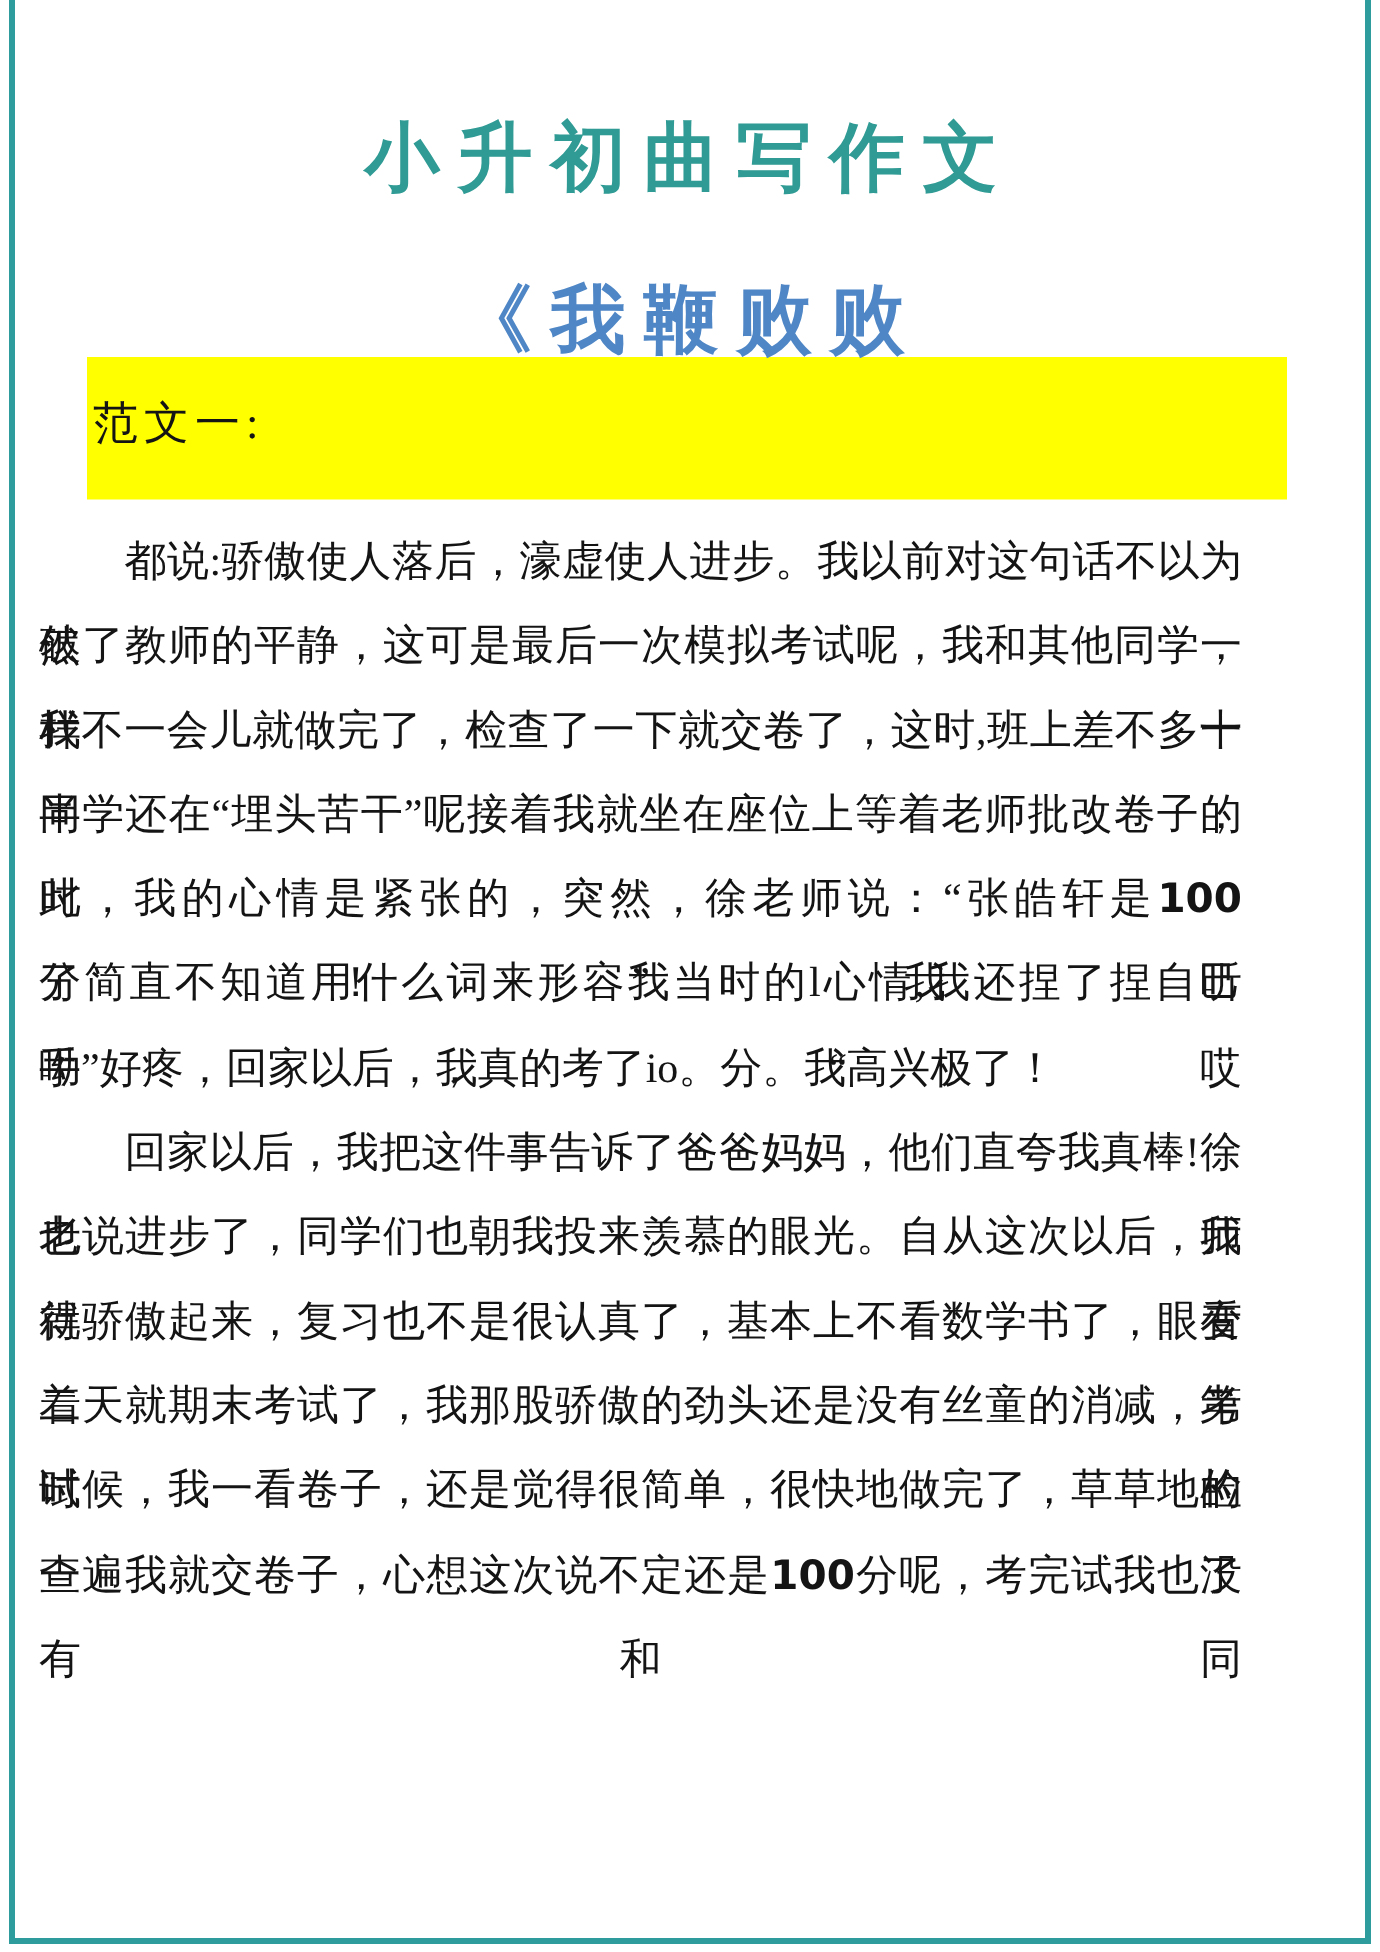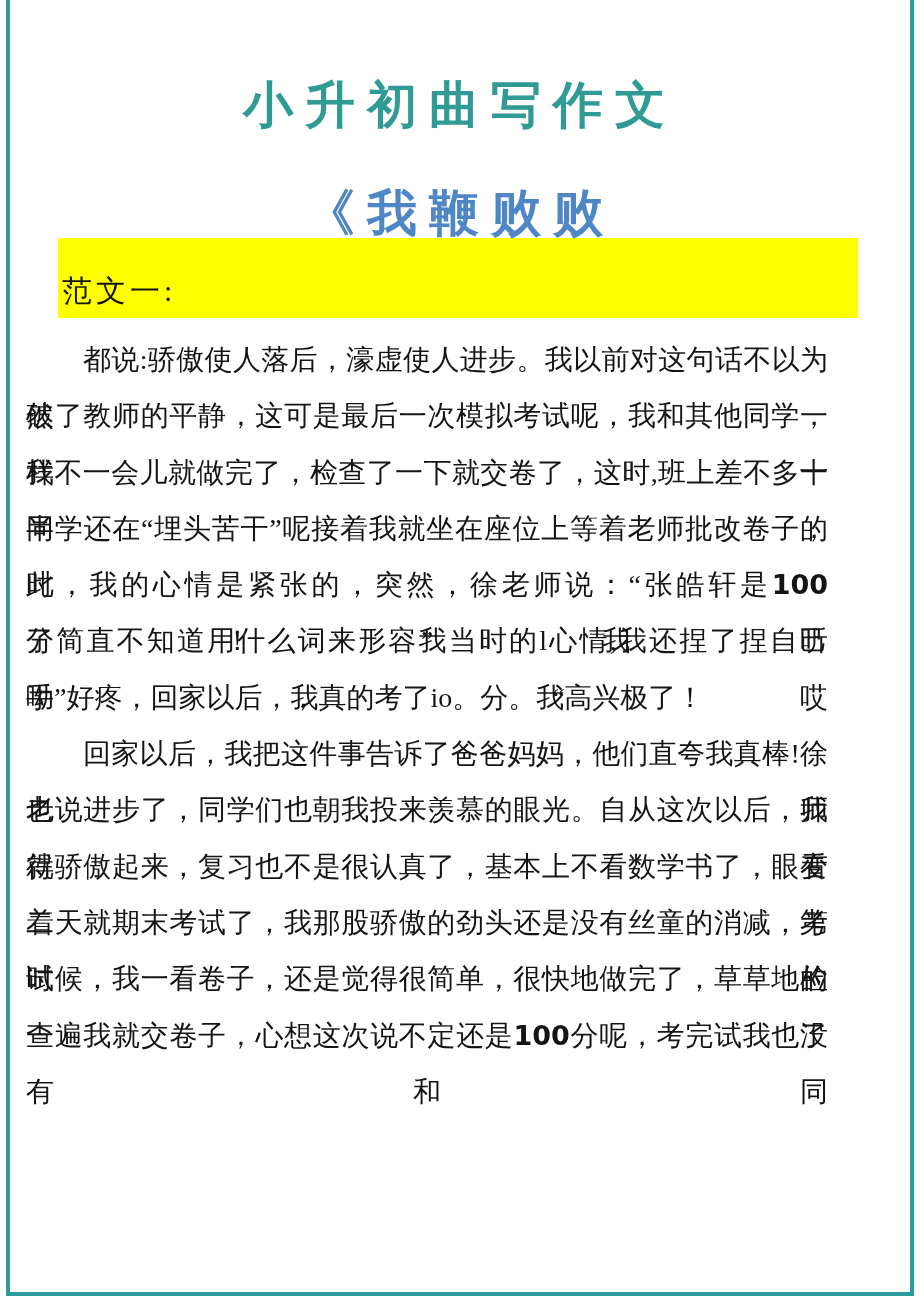--- a/index.html
+++ b/index.html
@@ -19,23 +19,23 @@
     margin-top:80px;height:50px;line-height:50px;
     text-align:center;font-size:50px;letter-spacing:12px;
     color:var(--title,#2f9b94);font-weight:600;
   }
   .doc-subtitle{
     margin-top:58px;height:50px;line-height:50px;
     text-align:center;font-size:50px;letter-spacing:12px;
     color:var(--subtitle,#4f87c6);font-weight:600;
   }
   .highlight{
-    margin:0 0 0 58px;width:800px;height:80px;
+    margin:0 0 0 58px;width:800px;height:95px;
     background:var(--highlight,#ffff00);
-    display:flex;align-items:flex-end;box-sizing:border-box;
+    display:flex;align-items:center;box-sizing:border-box;
     padding:0 16px 6px 4px;
   }
   .highlight-label{font-size:30px;letter-spacing:4px;}
   .essay{margin:14px 58px 0 26px;width:802px;}
   .line{
     height:56.3px;line-height:56.3px;font-size:28px;
     white-space:nowrap;
   }
   .line.just{
     white-space:normal;

